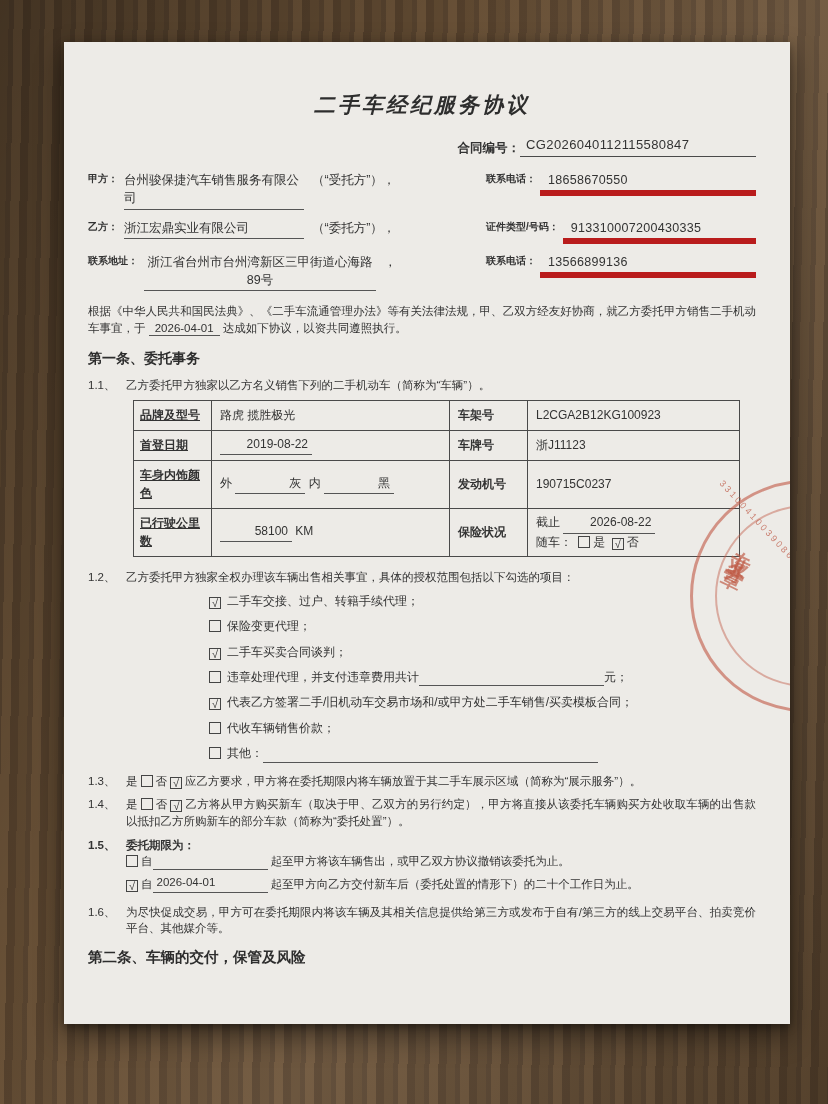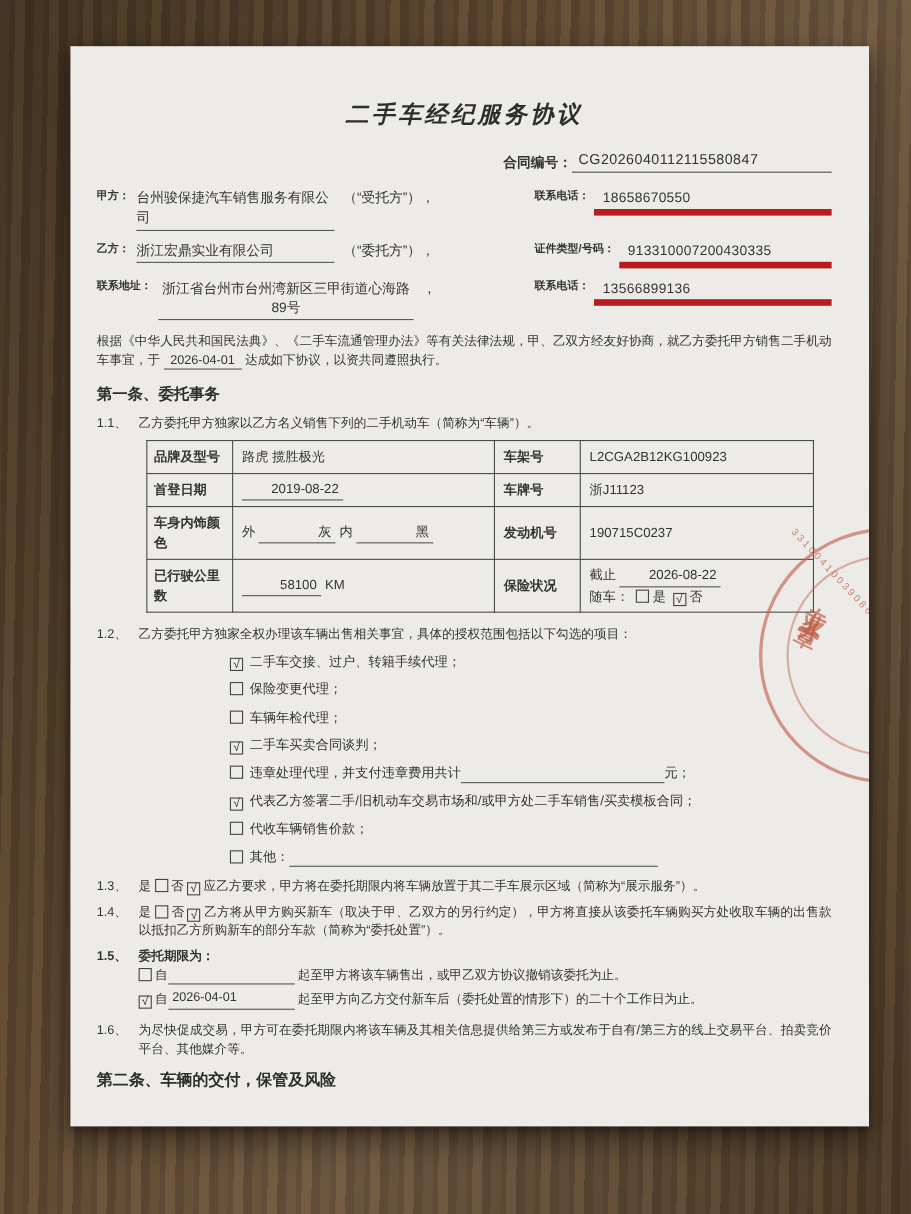--- a/index.html
+++ b/index.html
@@ -43,21 +43,21 @@
   .sec-heading { font-weight:bold; font-size:14px; margin:10px 0 8px; color:#2d2d2d; }
   .sec-heading.big { font-size:14.5px; }
 
   .clause { display:flex; margin-bottom:7px; }
   .cnum { width:38px; flex:none; }
   .cbody { flex:1; text-align:justify; }
   .bold { font-weight:bold; }
 
   table.vtable { border-collapse:collapse; margin:4px 0 12px 45px; }
   table.vtable td { border:1px solid #4a4a4a; font-size:12px; padding:3px 8px; vertical-align:middle; color:#333; }
-  table.vtable td.tl { font-weight:bold; width:78px; padding:3px 6px; }
+  table.vtable td.tl { font-weight:bold; width:78px; padding:3px 6px;text-decoration:underline; }
   table.vtable td.tv1 { width:238px; }
   table.vtable td.tl2 { font-weight:bold; width:78px; }
   table.vtable td.tv2 { width:212px; }
   tr.r-tall td { height:48px; }
   tr.r-short td { height:30px; }
   .ucell { display:inline-block; border-bottom:1px solid #555; min-width:70px; padding:0 4px 1px; text-align:right; }
   .ucell.w95 { min-width:92px; }
   .ucell.w75 { min-width:72px; }
 
   .cb { display:inline-block; width:12px; height:12px; border:1.4px solid #444; vertical-align:-2px; text-align:center; line-height:11px; font-size:11px; margin:0 3px; background:transparent; color:#333; }
@@ -195,23 +195,20 @@
   </div>
 
   <div class="auth-list">
     <div class="auth-item">
       <span class="cb">√</span><span>二手车交接、过户、转籍手续代理；</span>
     </div>
     <div class="auth-item">
       <span class="cb"></span><span>保险变更代理；</span>
     </div>
     <div class="auth-item">
-      <span class="cb"></span><span>车辆年检代理；</span>
-    </div>
-    <div class="auth-item">
       <span class="cb">√</span><span>二手车买卖合同谈判；</span>
     </div>
     <div class="auth-item">
       <span class="cb"></span><span>违章处理代理，并支付违章费用共计</span><span class="blank w190"></span><span>元；</span>
     </div>
     <div class="auth-item">
       <span class="cb">√</span><span>代表乙方签署二手/旧机动车交易市场和/或甲方处二手车销售/买卖模板合同；</span>
     </div>
     <div class="auth-item">
       <span class="cb"></span><span>代收车辆销售价款；</span>

